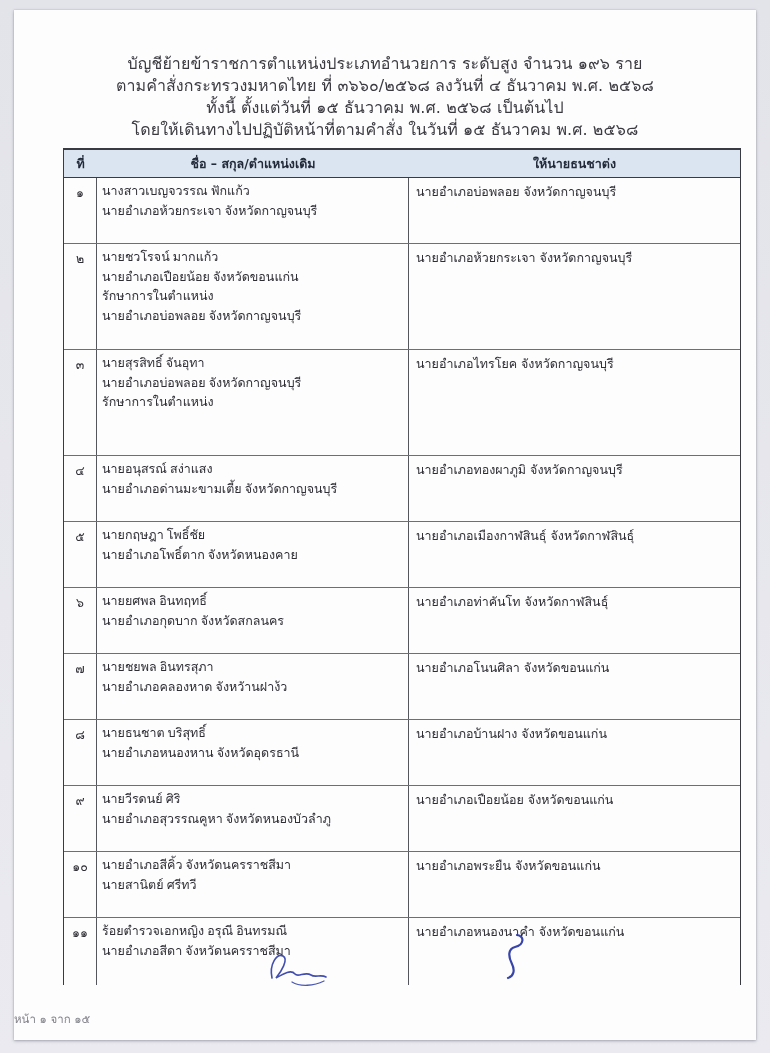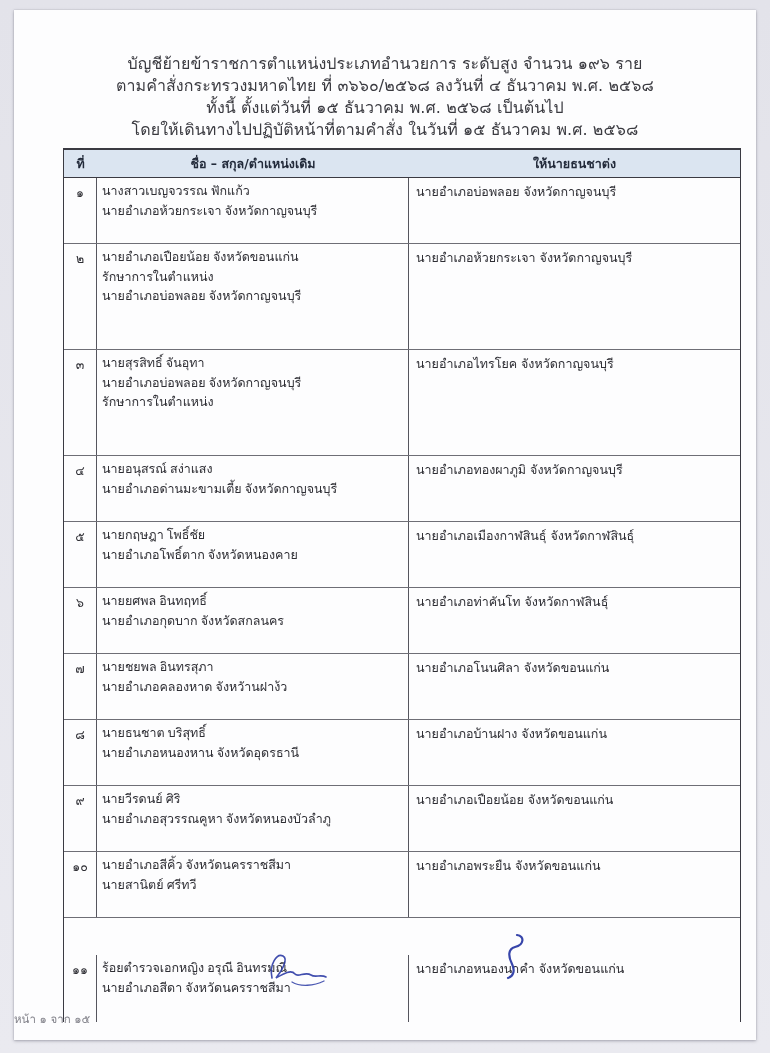--- a/index.html
+++ b/index.html
@@ -93,20 +93,21 @@
               <div class="line">นางสาวเบญจวรรณ ฟักแก้ว</div>
               <div class="line">นายอำเภอห้วยกระเจา จังหวัดกาญจนบุรี</div>
             </div>
             <div class="c col-to">
               <div class="line">นายอำเภอบ่อพลอย จังหวัดกาญจนบุรี</div>
             </div>
           </div>
           <div class="trow" style="min-height: 105px;">
             <div class="c col-no">๒</div>
             <div class="c col-from">
+              <div class="line">นายชวโรจน์ มากแก้ว</div>
               <div class="line">นายอำเภอเปือยน้อย จังหวัดขอนแก่น</div>
               <div class="line">รักษาการในตำแหน่ง</div>
               <div class="line">นายอำเภอบ่อพลอย จังหวัดกาญจนบุรี</div>
             </div>
             <div class="c col-to">
               <div class="line">นายอำเภอห้วยกระเจา จังหวัดกาญจนบุรี</div>
             </div>
           </div>
           <div class="trow" style="min-height: 105px;">
             <div class="c col-no">๓</div>
@@ -182,21 +183,21 @@
           <div class="trow" style="min-height: 65px;">
             <div class="c col-no">๑๐</div>
             <div class="c col-from">
               <div class="line">นายอำเภอสีคิ้ว จังหวัดนครราชสีมา</div>
               <div class="line">นายสานิตย์ ศรีทวี</div>
             </div>
             <div class="c col-to">
               <div class="line">นายอำเภอพระยืน จังหวัดขอนแก่น</div>
             </div>
           </div>
-          <div class="trow" style="min-height: 67px; margin-top: 37px;">
+          <div class="trow" style="min-height: 67px;">
             <div class="c col-no">๑๑</div>
             <div class="c col-from">
               <div class="line">ร้อยตำรวจเอกหญิง อรุณี อินทรมณี</div>
               <div class="line">นายอำเภอสีดา จังหวัดนครราชสีมา</div>
             </div>
             <div class="c col-to">
               <div class="line">นายอำเภอหนองนาคำ จังหวัดขอนแก่น</div>
             </div>
           </div>
         </div>

